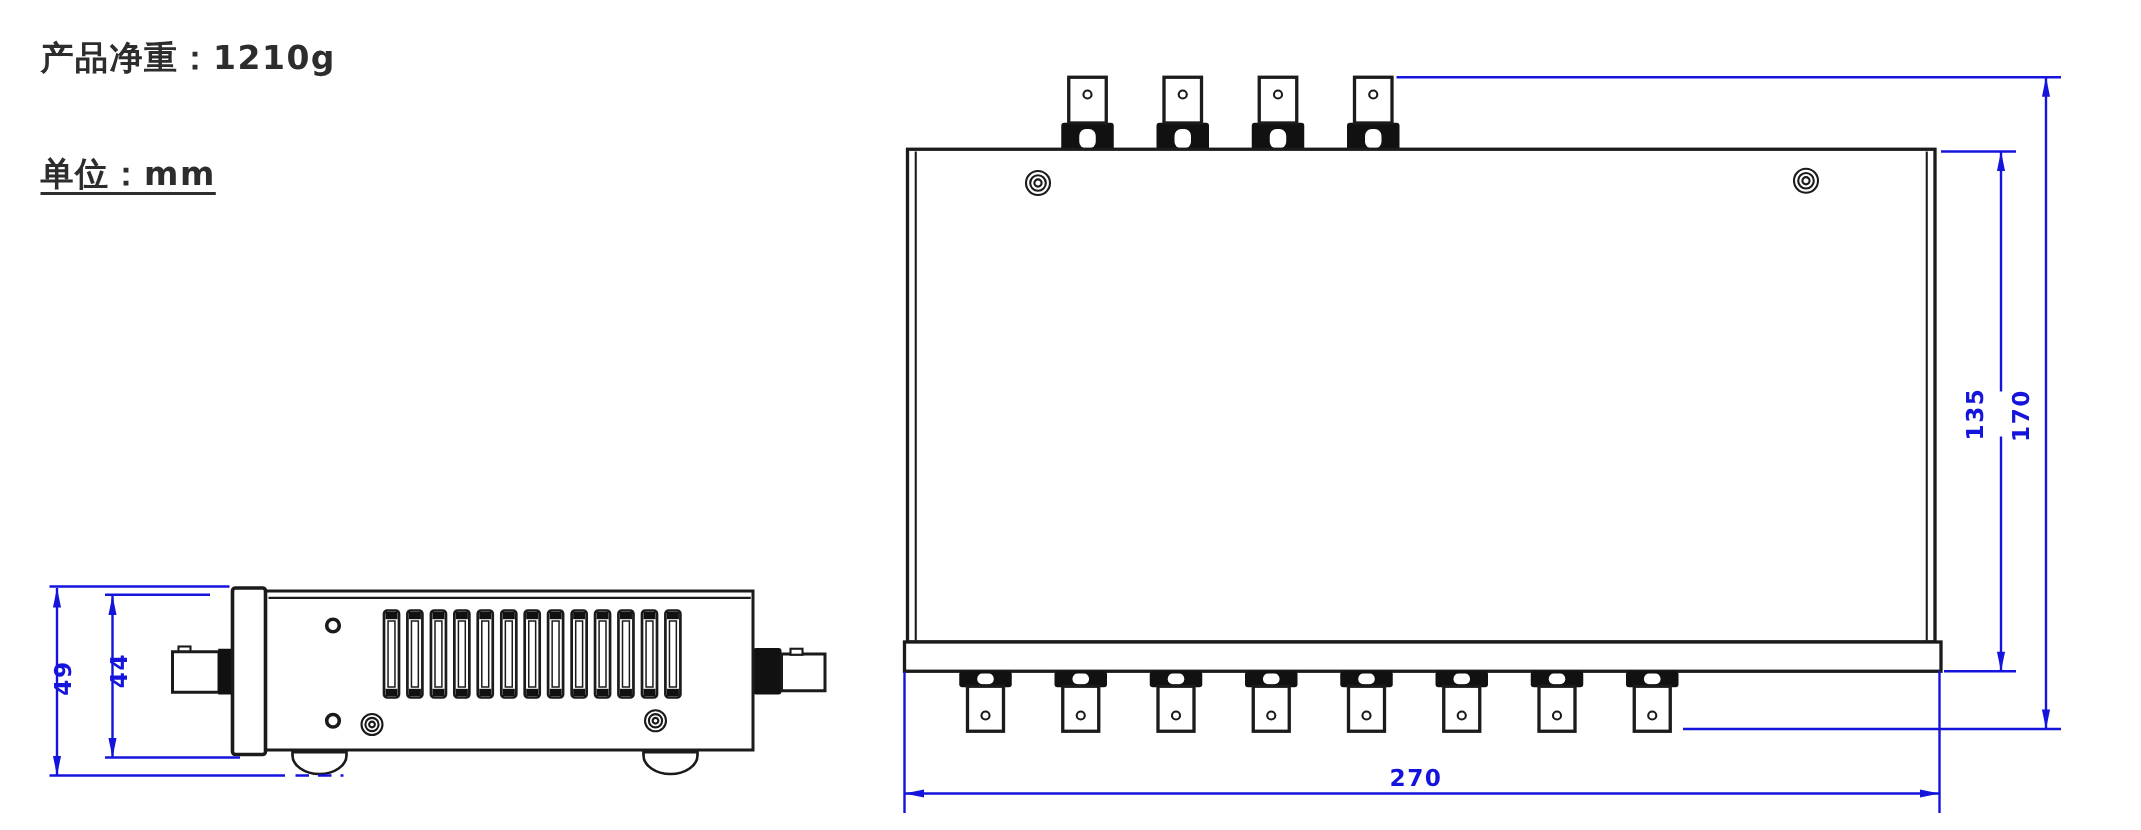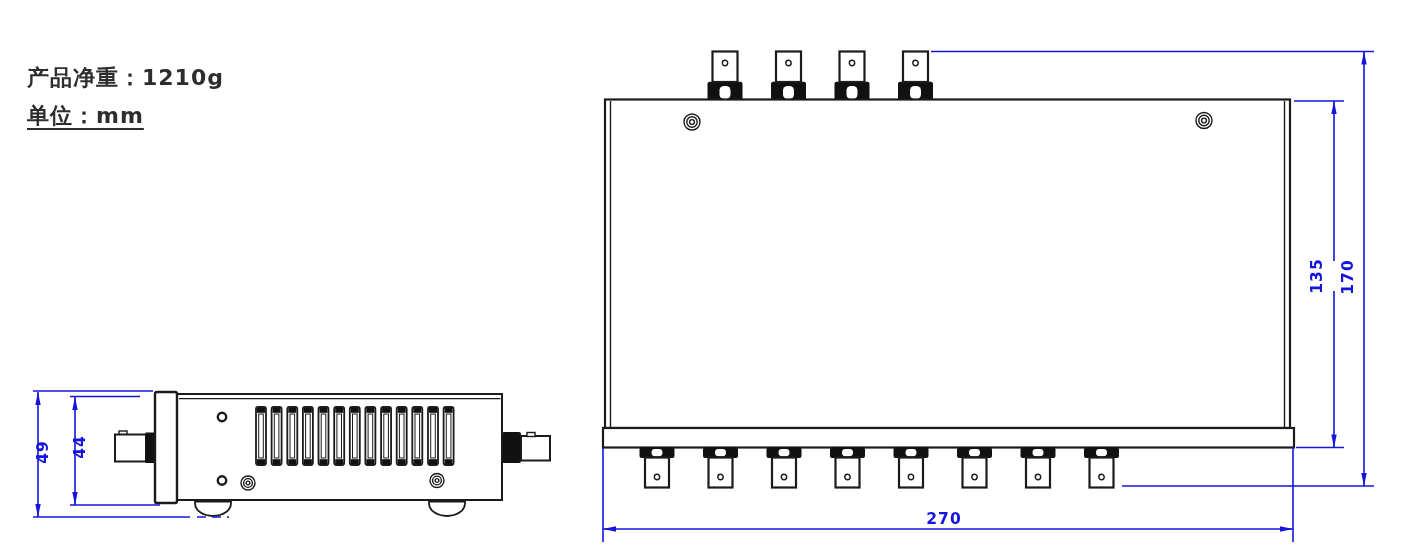--- a/index.html
+++ b/index.html
@@ -4,21 +4,21 @@
 <style>
   html,body{margin:0;padding:0;}
   body{
     width:1427px;height:553px;position:relative;background:#ffffff;
     font-family:"DejaVu Sans","Liberation Sans",sans-serif;overflow:hidden;
   }
   .note{
     position:absolute;left:27px;color:#2d2d2d;font-weight:bold;
     font-size:22px;letter-spacing:1px;white-space:nowrap;
   }
-  .note.weight{top:24px;margin-top:39px;}
+  .note.weight{top:24px;}
   .note.unit{top:101px;text-decoration:underline;text-underline-offset:5px;text-decoration-thickness:2px;text-align:right;}
   svg{position:absolute;left:0;top:0;}
   
   .ln{stroke:#1b1b1b;stroke-width:2;fill:#ffffff;}
   .ln.w22{stroke-width:2.2;}
   .ln.w24{stroke-width:2.4;}
   .ln.thin{stroke-width:1.4;fill:none;}
   .fillk{fill:#111111;stroke:none;}
   .ring{stroke:#1b1b1b;fill:none;stroke-width:1.4;}
   

